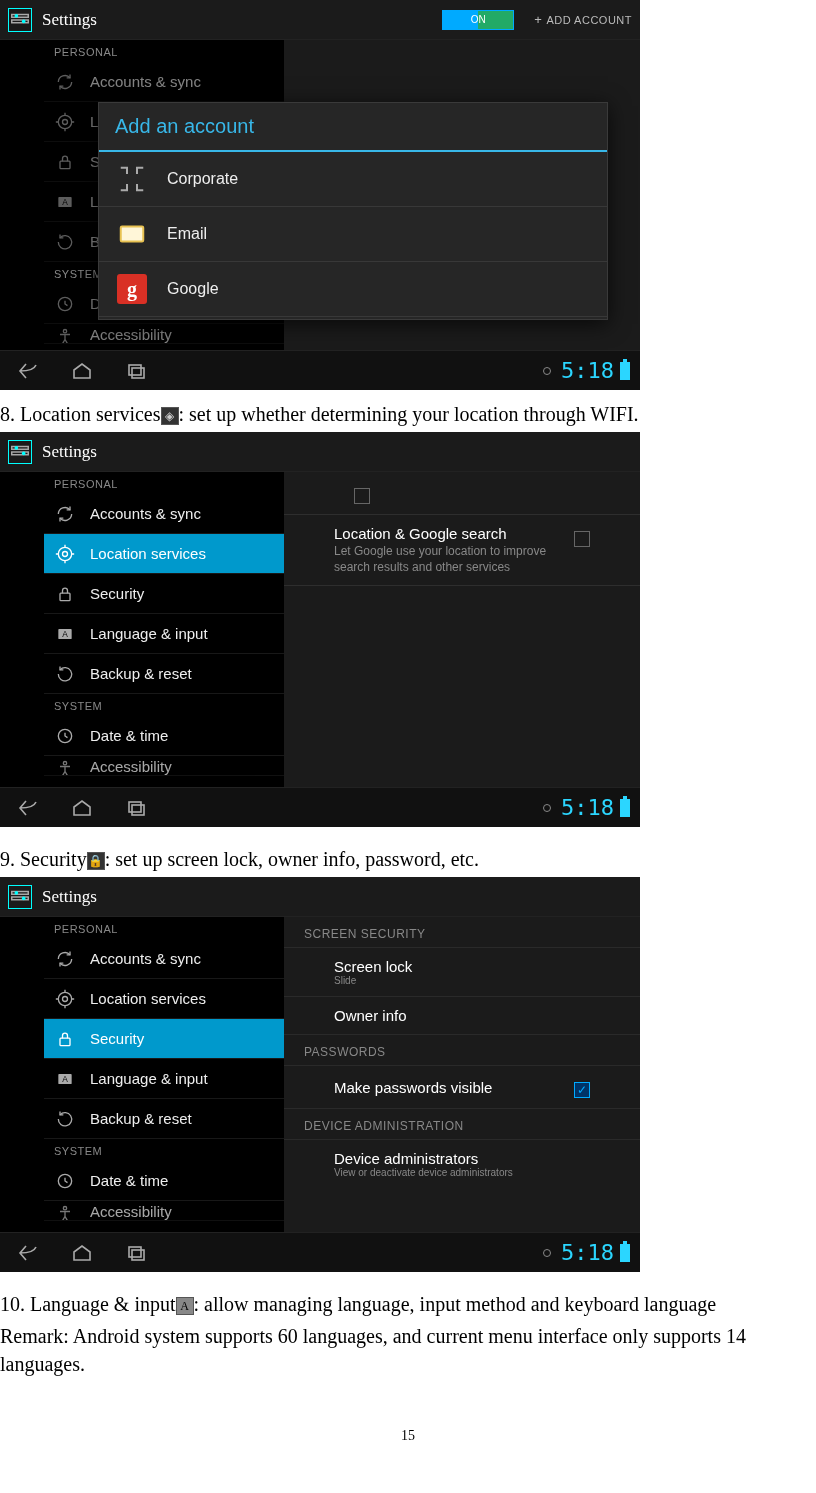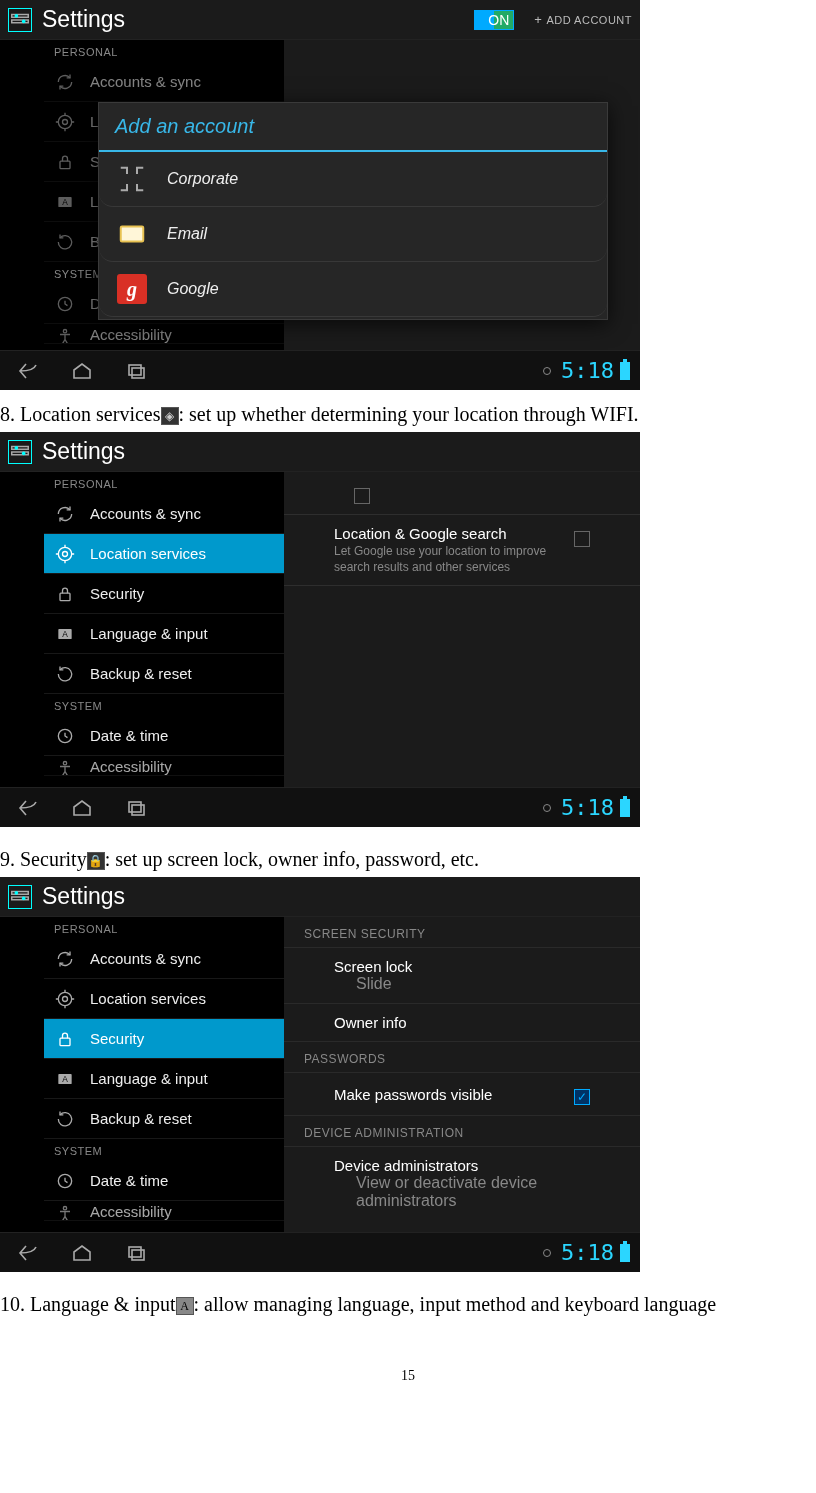--- a/index.html
+++ b/index.html
@@ -52,27 +52,27 @@
     border-bottom: 1px solid #222;
     background: #1b1b1b;
   }
   .topbar .app-icon {
     width: 24px; height: 24px;
     border: 1px solid #0ff;
     margin-right: 10px;
     display: flex; align-items: center; justify-content: center;
     color: #0ff; font-size: 11px;
   }
-  .topbar .title { font-size: 23px; color: #fff; flex: 1; }
+  .topbar .title { font-size: 17px; color: #fff; flex: 1; font-family: Liberation Serif, serif; }
   .topbar .toggle {
-    width: 40px; height: 20px;
+    width: 72px; height: 20px;
     background: linear-gradient(90deg, #0af 50%, #2a6 50%);
     border: 1px solid #0af;
-    display: flex; align-items: center; justify-content: flex-end;
-    padding: 0 4px; color: #fff; font-size: 14px;
+    display: flex; align-items: center; justify-content: center;
+    padding: 0 4px; color: #fff; font-size: 10px;
   }
   .topbar .add {
     font-size: 11px; color: #bbb; letter-spacing: 0.5px; margin-left: 20px;
     display: flex; align-items: center;
   }
   .topbar .add .plus { margin-right: 4px; font-size: 13px; }
 
   
   .split { display: flex; height: calc(100% - 40px - 40px); padding-left: 44px; }
   .split.full-overlay { position: relative; }
@@ -122,28 +122,27 @@
   .batt { width: 10px; height: 18px; background: #2bd6ff; margin-right: 4px; position: relative; }
   .batt::before { content: ""; position: absolute; top: -3px; left: 3px; width: 4px; height: 3px; background: #2bd6ff; }
 
   
   .overlay {
     position: absolute;
     top: 62px; left: 98px; width: 510px; height: 218px;
     background: #262626; border: 1px solid #3a3a3a;
     display: flex; flex-direction: column;
     box-shadow: 0 4px 20px rgba(0,0,0,0.7);
-    font-style: italic;
   }
   .overlay .dlg-title {
     color: #38b7e8; font-size: 20px; padding: 12px 16px; border-bottom: 2px solid #38b7e8;
   }
   .overlay .dlg-item {
     display: flex; align-items: center; height: 55px;
-    padding: 0 18px; border-bottom: 1px solid #383838; border-radius: 14px;
+    padding: 0 18px; border-bottom: 1px solid #383838;
   }
   .overlay .dlg-item .dico {
     width: 30px; height: 30px; margin-right: 20px;
     display: flex; align-items: center; justify-content: center;
   }
   .overlay .dlg-item .lbl { font-size: 16px; color: #eee; }
 
   
   .opt-row {
     padding: 10px 50px 10px 50px;
@@ -164,21 +163,21 @@
   .cat-hdr {
     font-size: 12px; color: #888; padding: 10px 20px 6px; letter-spacing: 0.5px; border-bottom: 1px solid #2a2a2a;
   }
   .set-row {
     padding: 10px 50px 10px 50px;
     border-bottom: 1px solid #2a2a2a;
     display: flex; align-items: center;
   }
   .set-row .txt { flex: 1; }
   .set-title { font-size: 15px; color: #fff; }
-  .set-sub { font-size: 16px; color: #888; margin-left: 22px; }
+  .set-sub { font-size: 10px; color: #888; }
 
   
   svg { fill: none; stroke: #aaa; stroke-width: 1.6; }
   .side-item.selected svg { stroke: #fff; }
 
   
   .dim .side-item { opacity: 0.55; }
 </style>
 </head>
 <body>
@@ -582,15 +581,16 @@
       <div class="spacer"></div>
       <div class="dot"></div>
       <div class="clock">5:18</div>
       <div class="batt"></div>
     </div>
   </div>
 
   <p class="doc-text" style="margin-top:18px;">
     <span>10. Language &amp; input</span><span class="inline-icon" style="background:#888;color:#000;">A</span><span>: allow managing language, input method and keyboard language</span>
   </p>
+  <p class="doc-text" style="padding-left:0;">Remark: Android system supports 60 languages, and current menu interface only supports 14 languages.</p>
 
   <div class="page-num">15</div>
 </div>
 
 </body></html>

